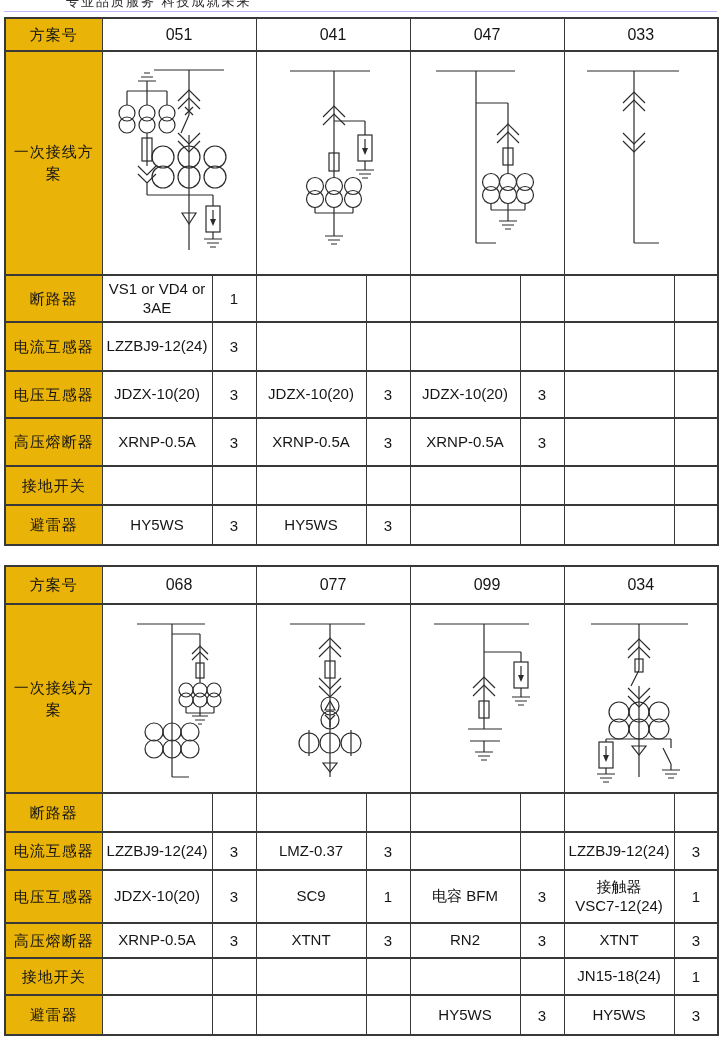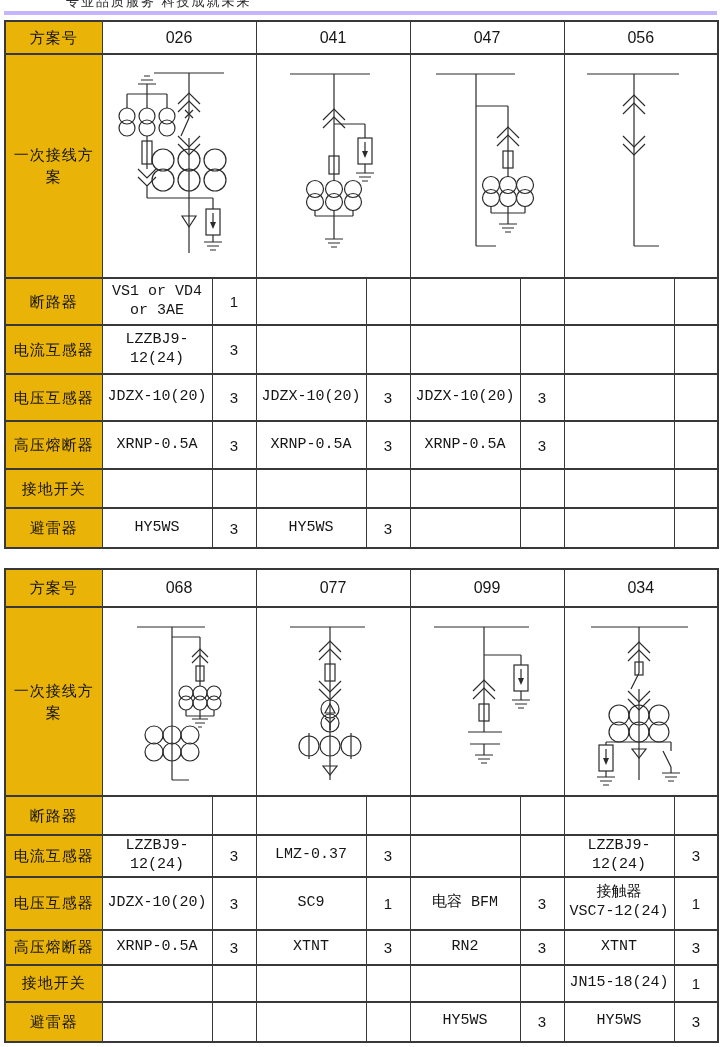--- a/index.html
+++ b/index.html
@@ -3,21 +3,21 @@
 <meta charset="utf-8">
 <style>
   html,body{margin:0;padding:0;}
   body{
     width:720px;height:1047px;background:#ffffff;
     font-family:"Liberation Sans","DejaVu Sans",sans-serif;color:#151515;
     overflow:hidden;
   }
   .slogan-strip{
     height:11px;overflow:hidden;position:relative;
-    margin:0 3px 0 4px;border-bottom:4px solid #c4b5fd;
+    margin:0 3px 0 4px;border-bottom:1px solid #c4b5fd;
   }
   .slogan-strip span{
     position:absolute;top:-7px;left:62px;
     font-size:13px;letter-spacing:2px;color:#2a2a2a;white-space:nowrap;
   }
   table.scheme{
     border-collapse:collapse;table-layout:fixed;
     width:713px;margin-left:4px;
     border:2px solid #383838;
   }
@@ -27,21 +27,21 @@
     text-align:center;vertical-align:middle;
     padding:1px 2px;overflow:hidden;
   }
   #table1{margin-top:5px;}
   #table2{margin-top:19px;}
   td.lbl{
     background:#eab308;font-size:15px;line-height:1.45;
     padding:2px 6px;letter-spacing:1px;
   }
   td.sch{font-size:16px;}
-  td.val{font-size:15px;line-height:1.25;white-space:pre-line;font-family:Liberation Mono, monospace;}
+  td.val{font-size:15px;line-height:1.25;white-space:pre-line;}
   td.qty{font-size:15px;}
   td.dia{padding:0;vertical-align:top;}
   svg.dg{display:block;margin:0 auto;}
   svg.dg path,svg.dg rect,svg.dg circle,svg.dg line{
     stroke:#2b2b2b;fill:none;stroke-width:1.2;
   }
   svg.dg .fl{fill:#2b2b2b;stroke:none;}
 </style>
 </head>
 <body>
@@ -58,24 +58,24 @@
     <col style="width:110px">
       <col style="width:44px">
       <col style="width:110px">
     <col style="width:44px">
       <col style="width:110px">
       <col style="width:44px">
   </colgroup>
   <tbody>
   <tr style="height:33px">
     <td class="lbl">方案号</td>
-    <td class="sch" colspan="2">026</td>
+    <td class="sch" colspan="2">051</td>
     <td class="sch" colspan="2">041</td>
     <td class="sch" colspan="2">047</td>
-    <td class="sch" colspan="2">056</td>
+    <td class="sch" colspan="2">033</td>
   </tr>
   <tr style="height:220px">
     <td class="lbl">一次接线方案</td>
     <td class="dia" colspan="2">
       <svg class="dg" width="154" height="220" viewBox="0 0 154 220">
         <path d="M49 17 H119 M84 17 V62 M84 82 V197 M84 62 L76 80"></path>
         <path d="M73 48 L84 37 L95 48 M73 56 L84 45 L95 56"></path>
         <path d="M80 54 L88 62 M88 54 L80 62"></path>
         <path d="M73 80 L84 91 L95 80 M73 88 L84 99 L95 88"></path>
         <circle cx="58" cy="104" r="11"></circle>

